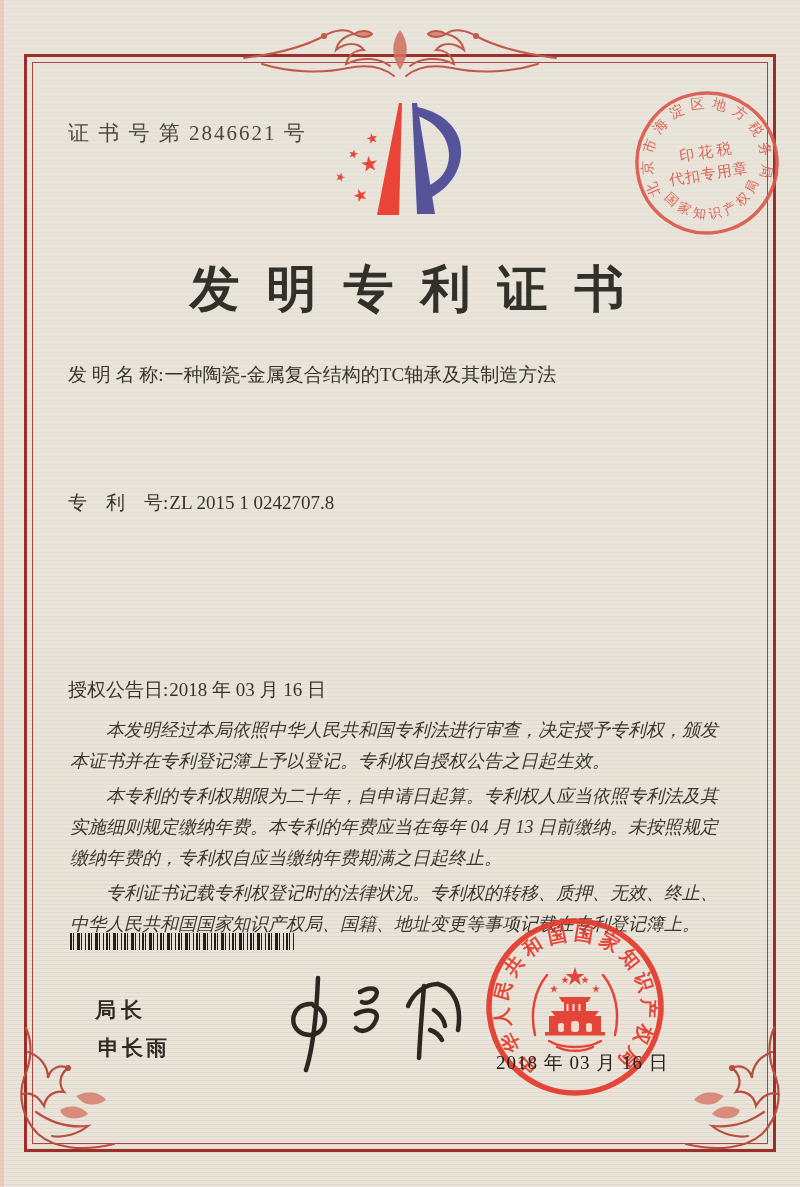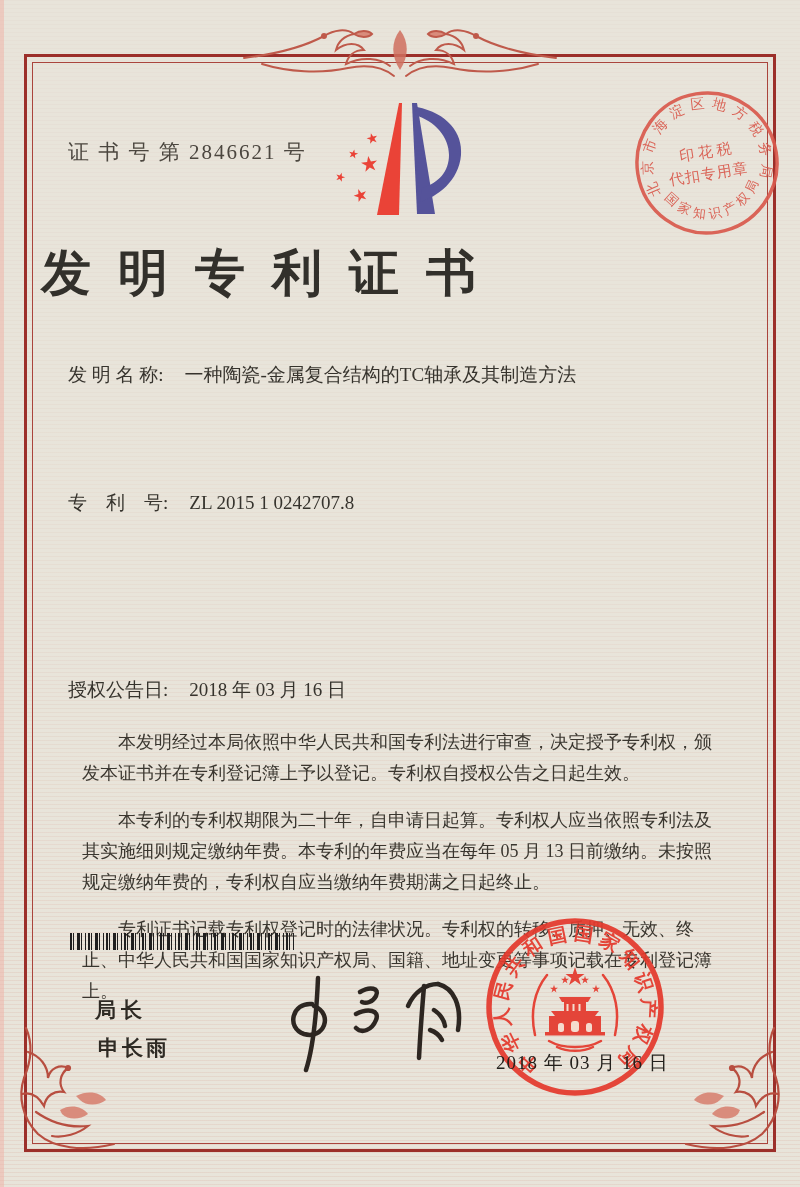--- a/index.html
+++ b/index.html
@@ -11,32 +11,32 @@
   .page::before{ 
     content:"";position:absolute;inset:0;pointer-events:none;z-index:0;
     background:repeating-linear-gradient(180deg,rgba(203,101,84,0.10) 0 1px,rgba(0,0,0,0) 1px 4px);
     -webkit-mask-image:linear-gradient(180deg,rgba(0,0,0,.25) 0%,rgba(0,0,0,.45) 45%,rgba(0,0,0,1) 80%);
             mask-image:linear-gradient(180deg,rgba(0,0,0,.25) 0%,rgba(0,0,0,.45) 45%,rgba(0,0,0,1) 80%);
   }
   .edge-artifact{position:absolute;left:0;top:0;width:4px;height:100%;background:#efb4aa;opacity:.55;z-index:1;}
   .frame-outer{position:absolute;left:24px;top:54px;width:752px;height:1098px;border:3px solid #9c2f2a;box-sizing:border-box;z-index:1;}
   .frame-inner{position:absolute;left:32px;top:62px;width:736px;height:1082px;border:1px solid #aa443c;box-sizing:border-box;z-index:1;}
   .ornament{position:absolute;z-index:2;}
-  .cert-no{position:absolute;left:68px;top:119px;font-size:21px;letter-spacing:2px;color:#4b463f;z-index:3;margin-top:19px;}
+  .cert-no{position:absolute;left:68px;top:119px;font-size:21px;letter-spacing:2px;color:#4b463f;z-index:3;}
   .logo{position:absolute;left:333px;top:99px;width:132px;height:126px;z-index:3;}
   .logo .star{position:absolute;color:#ea4337;line-height:1;display:block;}
   .stamp{position:absolute;left:626px;top:82px;width:162px;height:162px;z-index:3;transform:rotate(-9deg);opacity:.92;}
   .stamp text{fill:#d95a4d;font-family:"Liberation Serif",serif;}
-  .title{position:absolute;left:0;top:240px;width:100%;text-align:left;font-size:50px;font-weight:bold;
+  .title{position:absolute;left:0;top:256px;width:100%;text-align:center;font-size:50px;font-weight:bold;
          letter-spacing:27px;padding-left:41px;box-sizing:border-box;color:#32302b;z-index:3;}
   .field{position:absolute;left:68px;font-size:19px;color:#36332d;z-index:3;white-space:nowrap;}
-  .field .label{margin-right:21px;}
+  .field .label{margin-right:1px;}
   .f1{top:362px}.f2{top:427px}.f3{top:490px}.f4{top:552px}.f5{top:615px}.f6{top:677px}
   .body-text{position:absolute;left:66px;top:711px;width:668px;font-size:18px;line-height:31px;color:#3a362f;z-index:3;}
-  .body-text p{margin:16px;text-indent:2em;}
+  .body-text p{margin:4px;text-indent:2em;font-style:italic;}
   .barcode{position:absolute;left:70px;top:933px;width:224px;height:17px;z-index:3;
     background:repeating-linear-gradient(90deg,#1f1f1f 0 2px,rgba(0,0,0,0) 2px 3px,#1f1f1f 3px 4px,rgba(0,0,0,0) 4px 7px,
       #1f1f1f 7px 10px,rgba(0,0,0,0) 10px 11px,#1f1f1f 11px 12px,rgba(0,0,0,0) 12px 15px,#1f1f1f 15px 16px,rgba(0,0,0,0) 16px 18px);}
   .signer-title{position:absolute;left:70px;top:996px;font-size:21px;letter-spacing:5px;color:#2e2a24;
     font-family:"Liberation Sans","DejaVu Sans",sans-serif;font-weight:600;z-index:3;margin-left:25px;}
   .signer-name{position:absolute;left:70px;top:1034px;font-size:21px;letter-spacing:3px;color:#2e2a24;
     font-family:"Liberation Sans","DejaVu Sans",sans-serif;font-weight:600;z-index:3;margin-left:28px;}
   .signature{position:absolute;left:200px;top:962px;width:280px;height:115px;z-index:3;}
   .seal{position:absolute;left:480px;top:912px;width:190px;height:190px;z-index:3;opacity:.93;}
   .seal text{fill:#e43a2d;font-family:"Liberation Serif",serif;font-weight:bold;}
@@ -123,21 +123,21 @@
   </div>
   <div class="field f3">
     <span class="label">专　利　号:</span><span class="value">ZL 2015 1 0242707.8</span>
   </div>
   <div class="field f6">
     <span class="label">授权公告日:</span><span class="value">2018 年 03 月 16 日</span>
   </div>
 
   <div class="body-text">
     <p>本发明经过本局依照中华人民共和国专利法进行审查，决定授予专利权，颁发本证书并在专利登记簿上予以登记。专利权自授权公告之日起生效。</p>
-    <p>本专利的专利权期限为二十年，自申请日起算。专利权人应当依照专利法及其实施细则规定缴纳年费。本专利的年费应当在每年 05 月 13 日前缴纳。未按照规定缴纳年费的，专利权自应当缴纳年费期满之日起终止。</p>
+    <p>本专利的专利权期限为二十年，自申请日起算。专利权人应当依照专利法及其实施细则规定缴纳年费。本专利的年费应当在每年 04 月 13 日前缴纳。未按照规定缴纳年费的，专利权自应当缴纳年费期满之日起终止。</p>
     <p>专利证书记载专利权登记时的法律状况。专利权的转移、质押、无效、终止、中华人民共和国国家知识产权局、国籍、地址变更等事项记载在专利登记簿上。</p>
   </div>
 
   <div class="barcode"></div>
 
   <div class="signer-title">局长</div>
   <div class="signer-name">申长雨</div>
 
   <svg class="signature" viewBox="0 0 280 115">
     <g fill="none" stroke="#2d2621" stroke-width="4.5" stroke-linecap="round">

